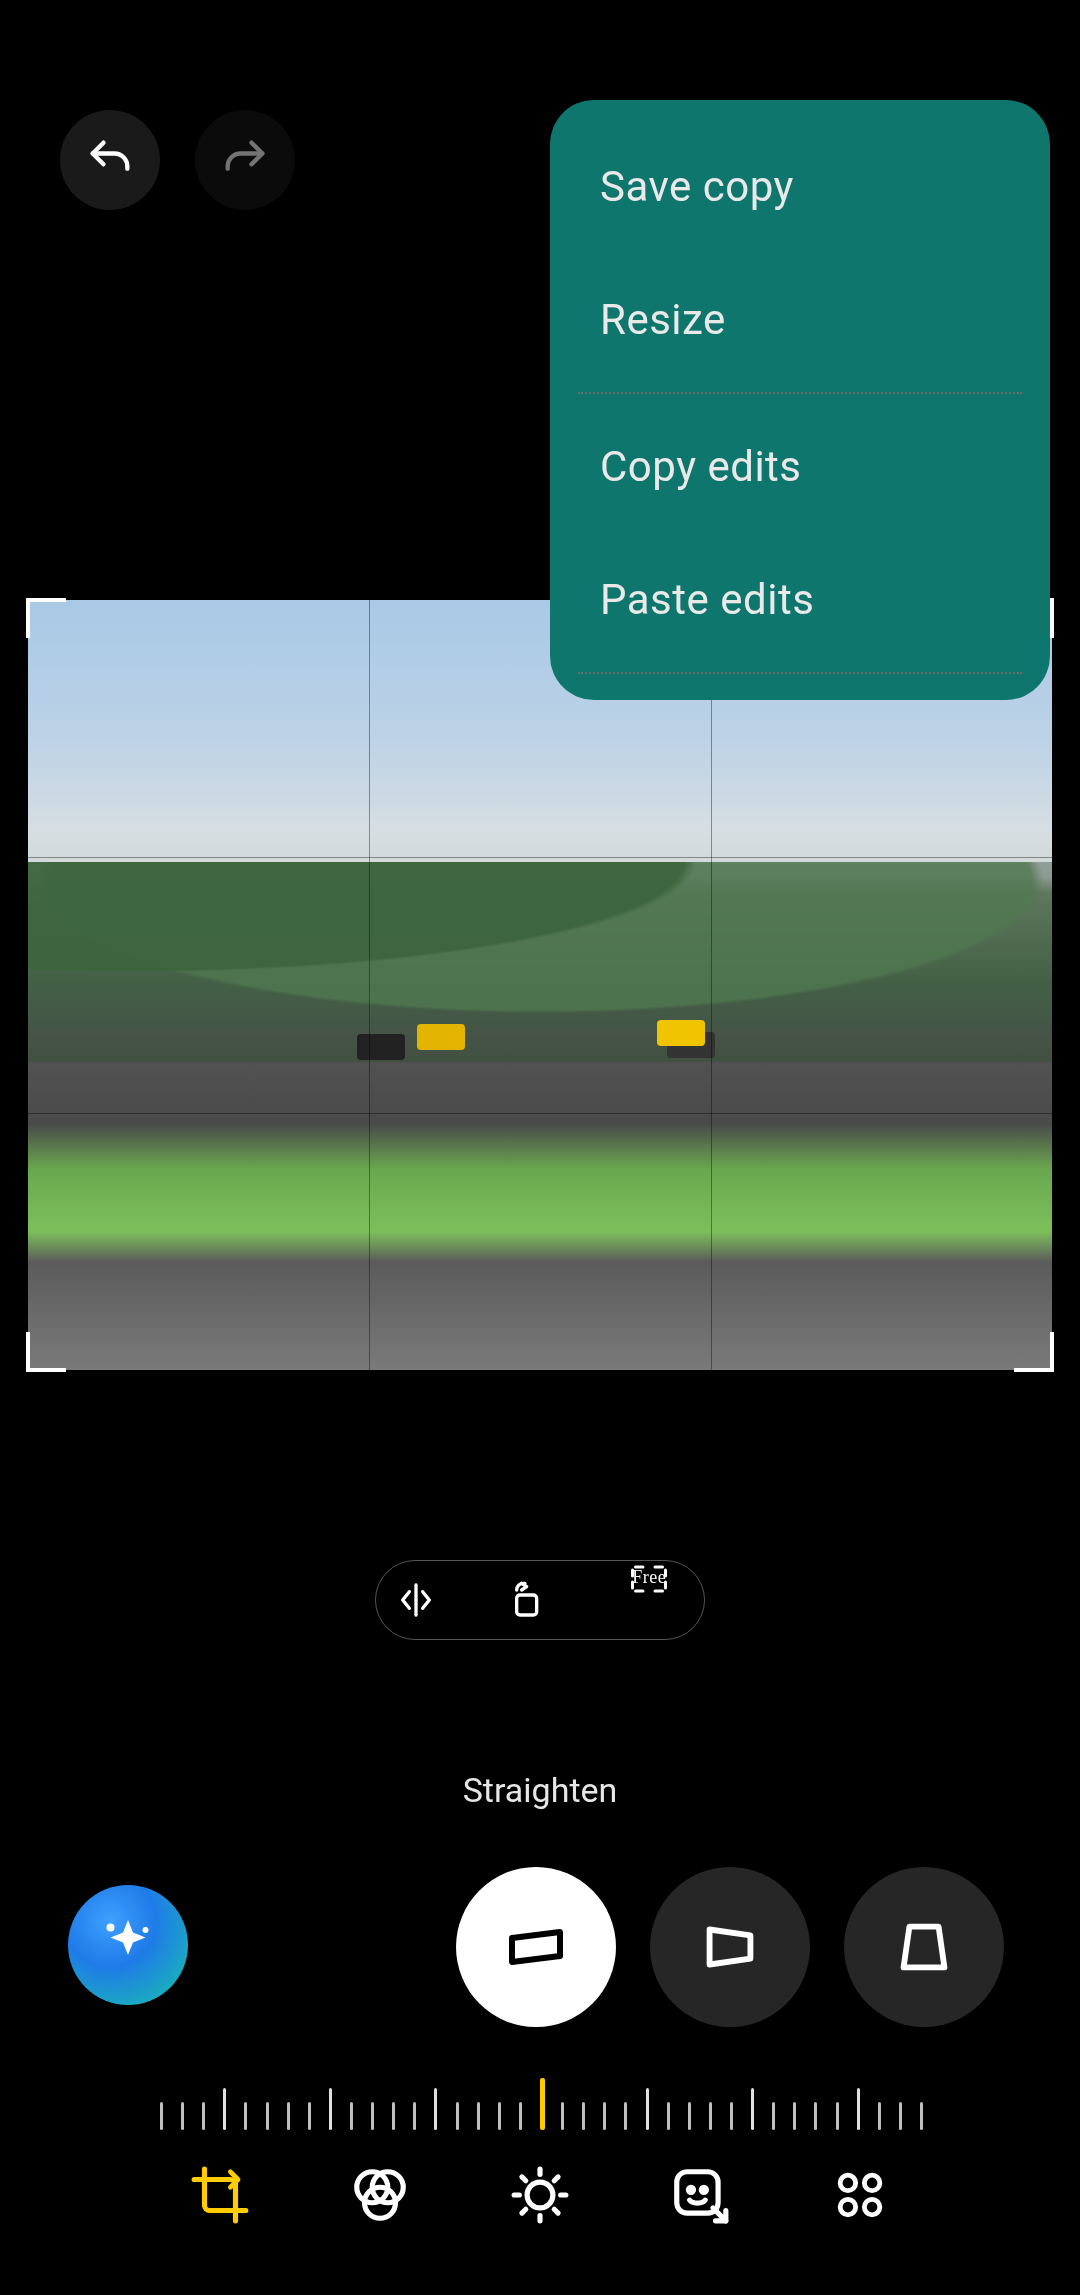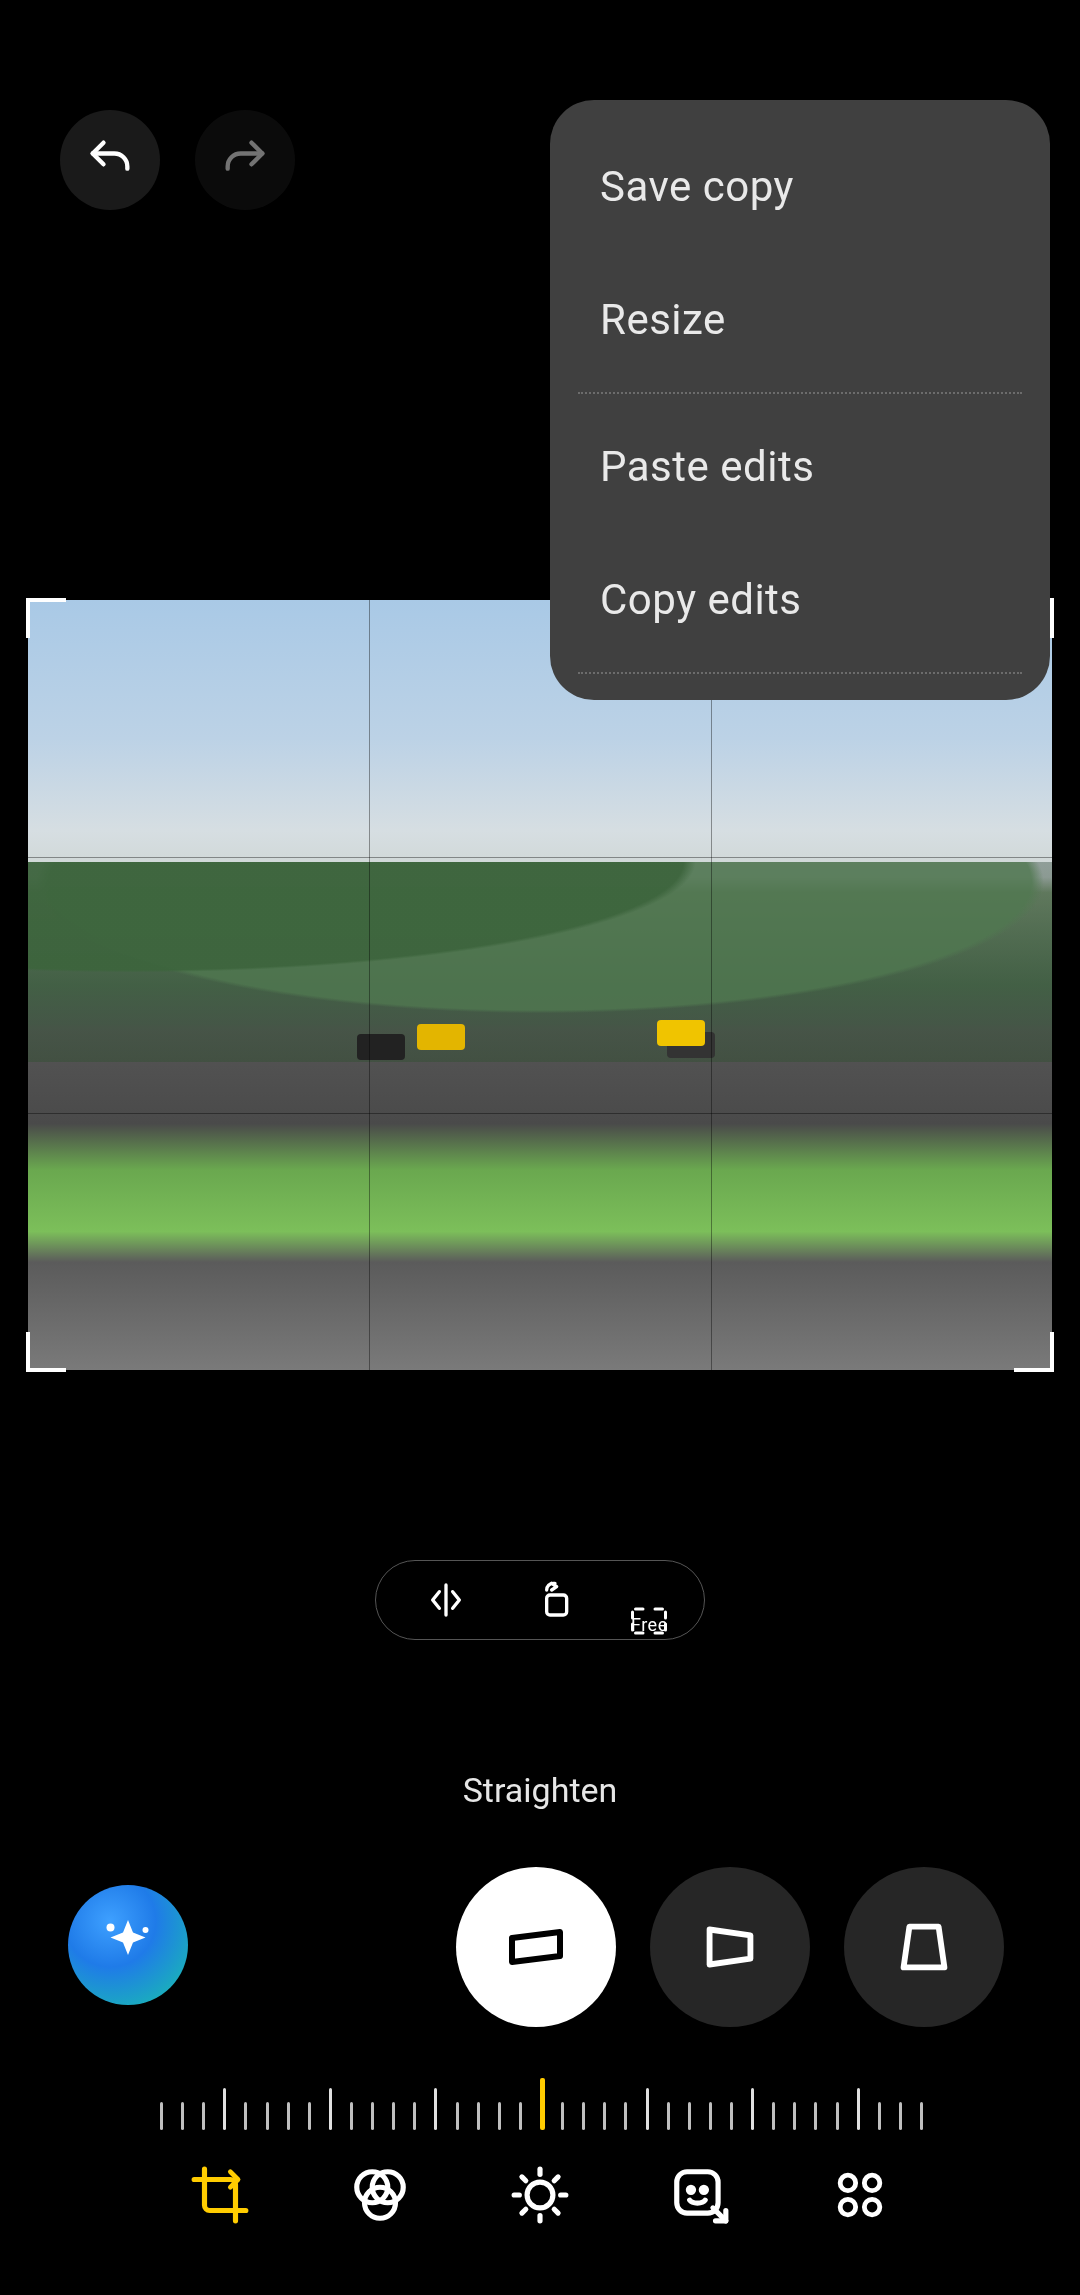--- a/index.html
+++ b/index.html
@@ -5,21 +5,21 @@
   * { box-sizing: border-box; margin: 0; padding: 0; }
   html, body { width: 1080px; height: 2295px; background: #000; font-family: -apple-system, Roboto, "Helvetica Neue", Arial, sans-serif; color: #fff; overflow: hidden; }
 
   
   .top-bar { position: absolute; top: 100px; left: 0; right: 0; height: 120px; }
   .circle-btn { position: absolute; width: 100px; height: 100px; border-radius: 50%; background: #1a1a1a; display: flex; align-items: center; justify-content: center; }
   .undo-btn  { left: 60px;  top: 10px; }
   .redo-btn  { left: 195px; top: 10px; opacity: .45; }
 
   
-  .menu { position: absolute; top: 100px; right: 30px; width: 500px; background: #404040; border-radius: 44px; padding: 20px 0; z-index: 50; }
+  .menu { position: absolute; top: 100px; right: 30px; width: 500px; background: #0f766e; border-radius: 44px; padding: 20px 0; z-index: 50; }
   .menu-item { padding: 42px 50px; font-size: 42px; color: #e9e9e9; letter-spacing: .5px; }
   .menu-sep  { border-top: 2px dotted #6c6c6c; margin: 6px 28px; }
 
   
   .photo-wrap { position: absolute; top: 600px; left: 28px; width: 1024px; height: 770px; }
   .photo {
     position: absolute; inset: 0;
     background:
       linear-gradient(to bottom,
         #a9c9e6 0%, #bcd2e6 18%, #d6dee2 30%, #cfd6d4 36%,
@@ -51,21 +51,21 @@
   .corner { position:absolute; width:40px; height:40px; border:4px solid #fff; }
   .c-tl { top:-2px; left:-2px; border-right:none; border-bottom:none; }
   .c-tr { top:-2px; right:-2px; border-left:none;  border-bottom:none; }
   .c-bl { bottom:-2px; left:-2px; border-right:none; border-top:none; }
   .c-br { bottom:-2px; right:-2px; border-left:none;  border-top:none; }
 
   
   .pill { position:absolute; top:1560px; left:50%; transform:translateX(-50%);
           width:330px; height:80px; border:1.5px solid #555; border-radius:40px;
           display:flex; align-items:center; justify-content:space-around; }
-  .pill-ic { display:flex; align-items:center; justify-content:flex-end; width:70px; height:70px; }
+  .pill-ic { display:flex; align-items:center; justify-content:flex-start; width:70px; height:70px;font-family:Liberation Serif, serif; }
   .free-label { font-size:18px; letter-spacing:.5px; color:#fff; }
 
   
   .straighten-label { position:absolute; top:1770px; width:100%; text-align:center; font-size:34px; color:#e6e6e6; }
 
   
   .chips { position:absolute; top:1845px; left:0; right:0; height:180px; }
   .chip-ai { position:absolute; left:68px;  top:40px; width:120px; height:120px; border-radius:50%;
              background: radial-gradient(circle at 35% 30%, #3ea0ff 0%, #1f7be8 40%, #18c6a8 100%); display:flex; align-items:center; justify-content:center; }
   .chip { position:absolute; top:22px; width:160px; height:160px; border-radius:50%; display:flex; align-items:center; justify-content:center; }
@@ -104,22 +104,22 @@
         <path d="M15 14l5-5-5-5"></path>
         <path d="M20 9H10a6 6 0 0 0-6 6v1"></path>
       </svg>
   </div>
 </div>
 
 <div class="menu">
   <div class="menu-item">Save copy</div>
   <div class="menu-item">Resize</div>
   <div class="menu-sep"></div>
+  <div class="menu-item">Copy edits</div>
   <div class="menu-item">Paste edits</div>
-  <div class="menu-item">Copy edits</div>
   <div class="menu-sep"></div>
 </div>
 
 <div class="photo-wrap">
   <div class="photo"></div>
   <div class="grid-line gv1"></div>
   <div class="grid-line gv2"></div>
   <div class="grid-line gh1"></div>
   <div class="grid-line gh2"></div>
   <div class="corner c-tl"></div>

